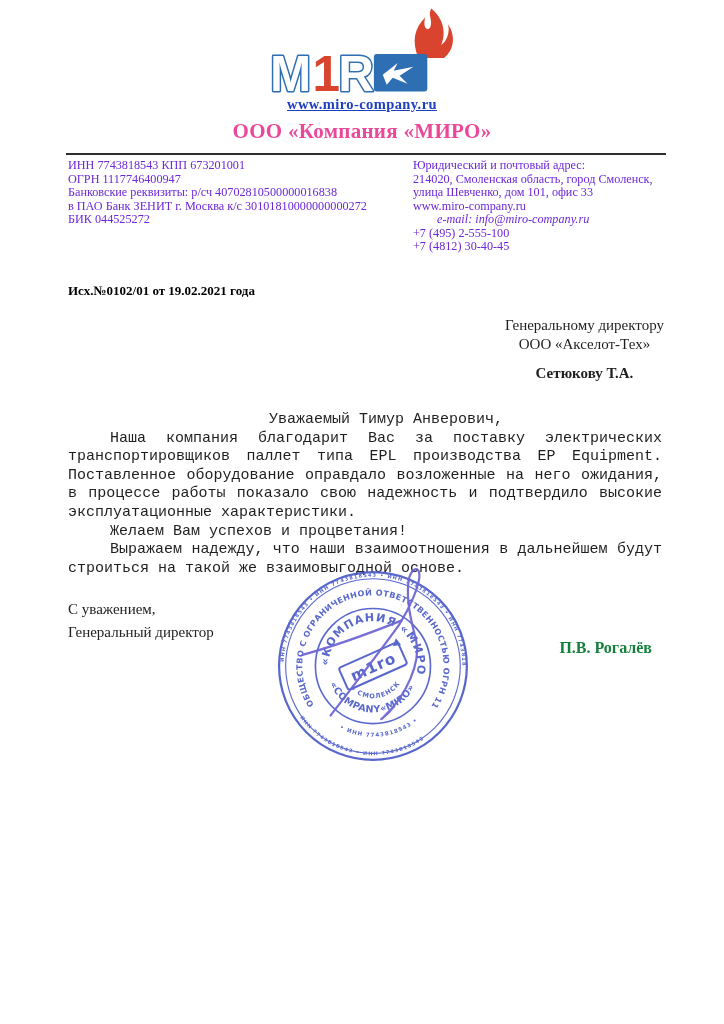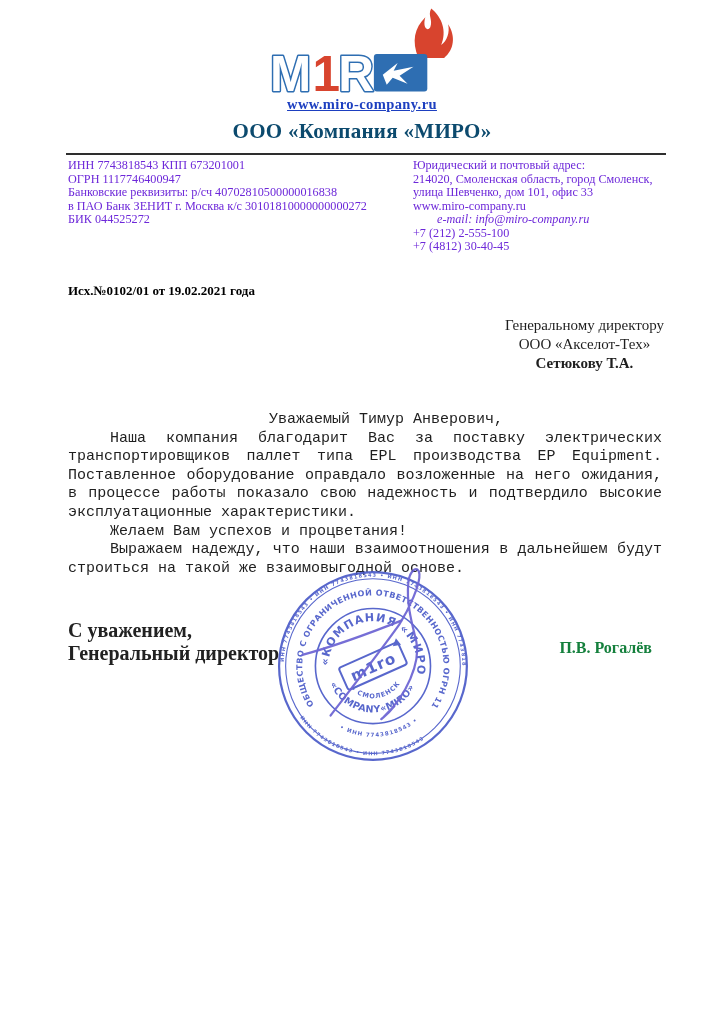--- a/index.html
+++ b/index.html
@@ -10,40 +10,40 @@
   }
   
   .logo-svg { position:absolute; top:8px; left:50%; transform:translateX(-50%); width:188px; height:88px; }
   .site-link {
     position:absolute; top:96px; left:0; width:100%; text-align:center;
     font-size:14.5px; font-weight:bold; color:#1d3fc0;
     text-decoration:underline; letter-spacing:0.4px;
   }
   .doc-title {
     position:absolute; top:119px; left:0; width:100%; text-align:center;
-    font-size:21px; font-weight:bold; color:#0c4a6e; letter-spacing:0.3px;
+    font-size:21px; font-weight:bold; color:#ec4899; letter-spacing:0.3px;
   }
   .rule { position:absolute; top:153px; left:66px; right:58px; border-top:2.4px solid #2e2e2e; }
   
   .requisites { position:absolute; top:159px; left:68px; right:54px; display:flex; }
   .req-col { font-size:12.2px; line-height:13.5px; color:#6d28d9; }
   .req-left { flex:0 0 345px; }
   .req-right { flex:1 1 auto; }
   .req-line { white-space:nowrap; }
   .italic { font-style:italic;margin-left:24px; }
   
   .ref-line { position:absolute; top:283px; left:68px; font-size:13px; font-weight:bold; color:#000000; }
   .recipient { position:absolute; top:316px; right:60px; text-align:center; font-size:15px; line-height:19px; }
-  .recipient .bold { font-weight:bold; }
+  .recipient .bold { font-weight:bold;margin-top:10px; }
   
   .letter-body { position:absolute; top:411px; left:68px; right:62px; font-size:15px; line-height:18.6px; text-align:justify; }
   .salutation { text-align:center; text-indent:0; margin:0; }
   .letter-body p { margin:0; text-indent:42px;font-family:Liberation Mono, monospace; }
   
-  .closing-left { position:absolute; top:619px; left:68px; font-size:20px; font-weight:bold; line-height:23px; color:#222; }
+  .closing-left { position:absolute; top:598px; left:68px; font-size:15px; font-weight:normal; line-height:23px; color:#222; }
   .closing-name { position:absolute; top:639px; right:72px; font-size:16px; font-weight:bold; color:#15803d; }
   
   .stamp-wrap { position:absolute; top:556px; left:276px; width:202px; height:212px; pointer-events:none; }
   .stamp-svg { width:100%; height:100%; overflow:visible; opacity:0.88; }
   .st-ring { stroke:#4253c6; fill:none; }
   .st-text { fill:#4253c6; stroke:none; font-family:"DejaVu Sans", sans-serif; font-weight:bold; }
   .st-tiny   { font-size:5px;  letter-spacing:1.1px; }
   .st-bold   { font-size:8px;  letter-spacing:0.4px; }
   .st-band-b { font-size:5.5px; letter-spacing:1px; }
   .st-in-top { font-size:11px; letter-spacing:1.2px; }
@@ -79,21 +79,21 @@
       <div class="req-line">Банковские реквизиты: р/сч 40702810500000016838</div>
       <div class="req-line">в ПАО Банк ЗЕНИТ г. Москва к/с 30101810000000000272</div>
       <div class="req-line">БИК 044525272</div>
     </div>
     <div class="req-col req-right">
       <div class="req-line">Юридический и почтовый адрес:</div>
       <div class="req-line">214020, Смоленская область, город Смоленск,</div>
       <div class="req-line">улица Шевченко, дом 101, офис 33</div>
       <div class="req-line">www.miro-company.ru</div>
       <div class="req-line italic">e-mail: info@miro-company.ru</div>
-      <div class="req-line">+7 (212) 2-555-100</div>
+      <div class="req-line">+7 (495) 2-555-100</div>
       <div class="req-line">+7 (4812) 30-40-45</div>
     </div>
   </div>
 
   <div class="ref-line">Исх.№0102/01 от 19.02.2021 года</div>
 
   <div class="recipient">
     <div>Генеральному директору</div>
     <div>ООО «Акселот-Тех»</div>
     <div class="bold">Сетюкову Т.А.</div>

